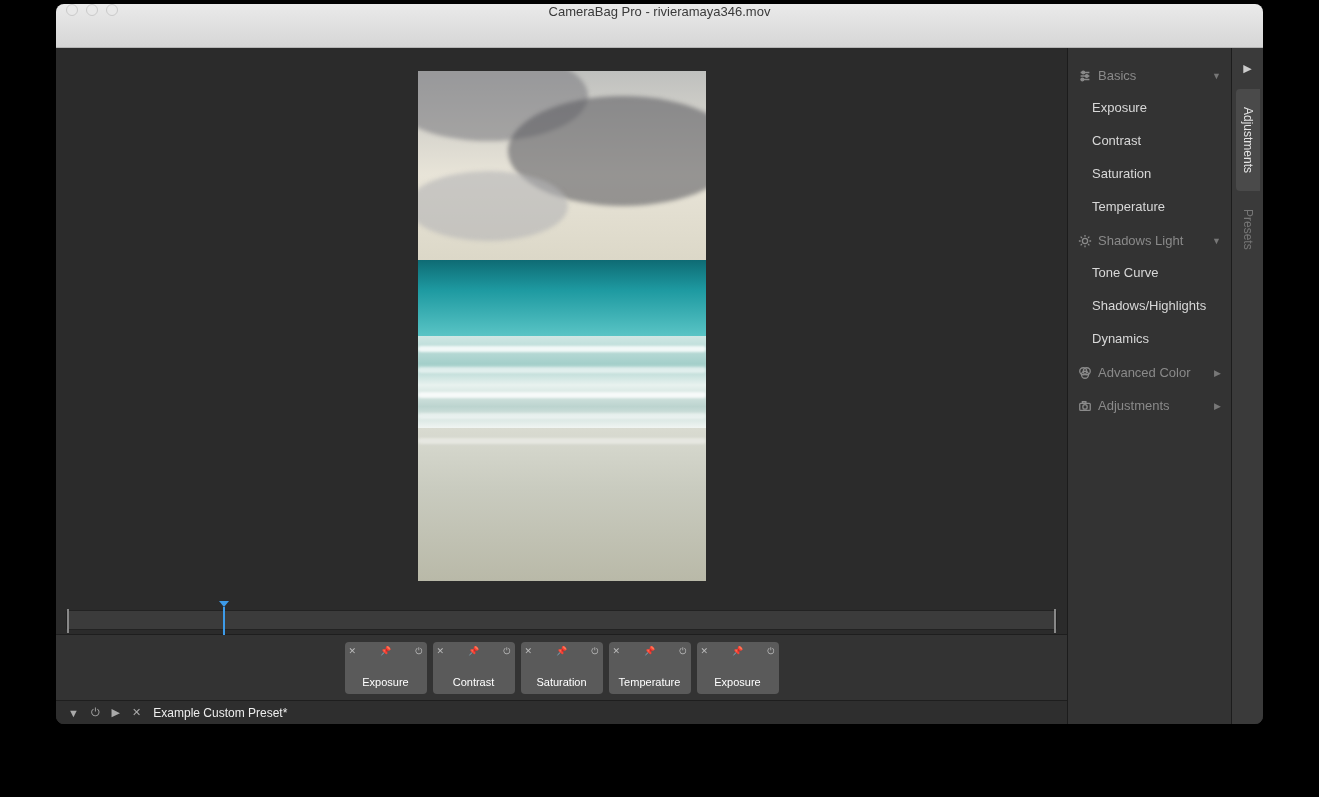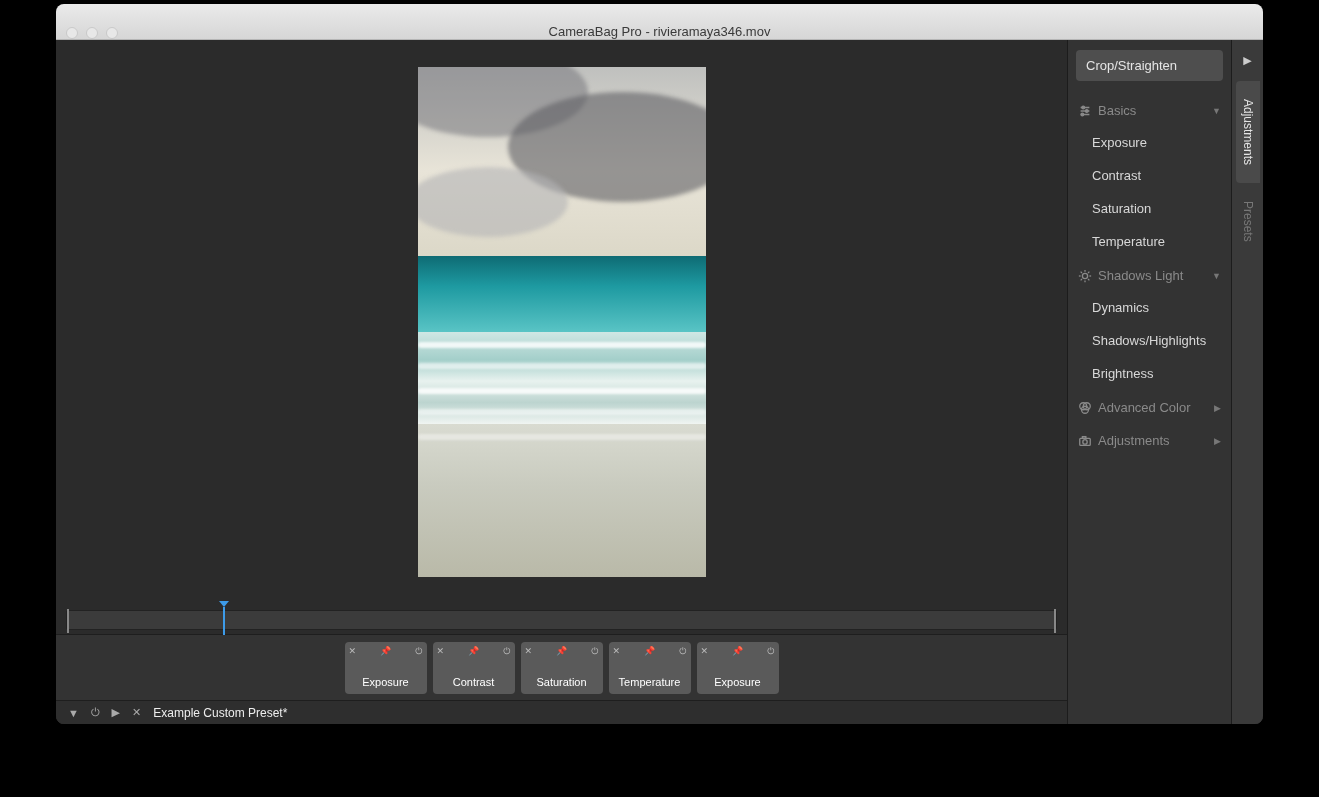--- a/index.html
+++ b/index.html
@@ -9,24 +9,24 @@
     left: 56px; top: 4px;
     width: 1207px; height: 720px;
     background: #2b2b2b;
     border-radius: 8px;
     box-shadow: 0 20px 40px rgba(0,0,0,0.6);
     overflow: hidden;
     display: flex;
     flex-direction: column;
   }
   .titlebar {
-    height: 36px;
+    height: 44px;
     background: linear-gradient(#eaeaea, #d6d6d6);
     display: flex;
-    align-items: flex-end;
+    align-items: flex-start;
     position: relative;
     flex: 0 0 auto;
     border-bottom: 1px solid #b5b5b5;
   }
   .traffic {
     display: flex; gap: 8px; padding-left: 10px;
   }
   .traffic .dot {
     width: 12px; height: 12px; border-radius: 50%;
     background: #e8e8e8; border: 1px solid #c9c9c9;
@@ -277,21 +277,20 @@
         <span class="ico">▼</span>
         <span class="ico">⏻</span>
         <span class="ico">▶</span>
         <span class="ico">✕</span>
         <span class="preset">Example Custom Preset*</span>
       </div>
 
     </div>
 
     <div class="side-panel" id="side-panel">
-      <div class="crop-btn">Crop/Straighten</div>
     <div class="section-hdr">
           <svg width="14" height="14" viewBox="0 0 16 16" fill="none" stroke="#8a8a8a" stroke-width="1.5">
             <line x1="3" y1="4" x2="13" y2="4"></line>
             <line x1="3" y1="8" x2="13" y2="8"></line>
             <line x1="3" y1="12" x2="13" y2="12"></line>
             <circle cx="6" cy="4" r="1.5" fill="#8a8a8a"></circle>
             <circle cx="10" cy="8" r="1.5" fill="#8a8a8a"></circle>
             <circle cx="5" cy="12" r="1.5" fill="#8a8a8a"></circle>
           </svg>
           <span>Basics</span>
@@ -309,23 +308,23 @@
             <line x1="1" y1="8" x2="3" y2="8"></line>
             <line x1="13" y1="8" x2="15" y2="8"></line>
             <line x1="3" y1="3" x2="4.5" y2="4.5"></line>
             <line x1="11.5" y1="11.5" x2="13" y2="13"></line>
             <line x1="3" y1="13" x2="4.5" y2="11.5"></line>
             <line x1="11.5" y1="4.5" x2="13" y2="3"></line>
           </svg>
           <span>Shadows Light</span>
           <span class="tri">▼</span>
         </div>
+        <div class="adj-item">Tone Curve</div>
+        <div class="adj-item">Shadows/Highlights</div>
         <div class="adj-item">Dynamics</div>
-        <div class="adj-item">Shadows/Highlights</div>
-        <div class="adj-item">Brightness</div>
         <div class="section-hdr">
           <svg width="14" height="14" viewBox="0 0 16 16" fill="none" stroke="#8a8a8a" stroke-width="1.5">
             <circle cx="6" cy="6" r="4"></circle>
             <circle cx="10" cy="6" r="4"></circle>
             <circle cx="8" cy="10" r="4"></circle>
           </svg>
           <span>Advanced Color</span>
           <span class="tri">▶</span>
         </div>
         <div class="section-hdr">

